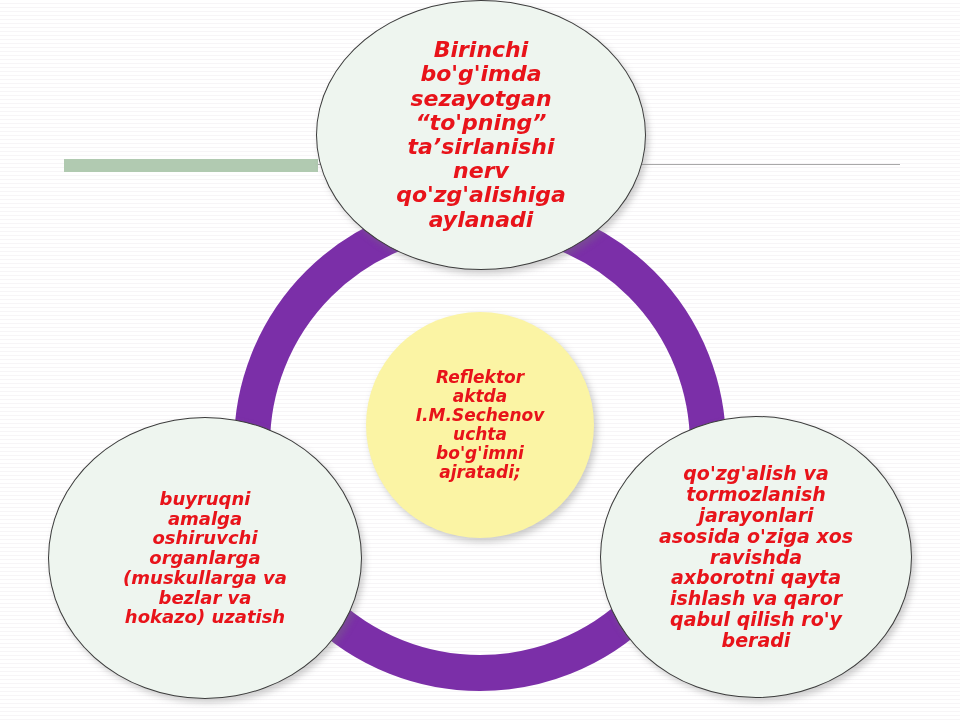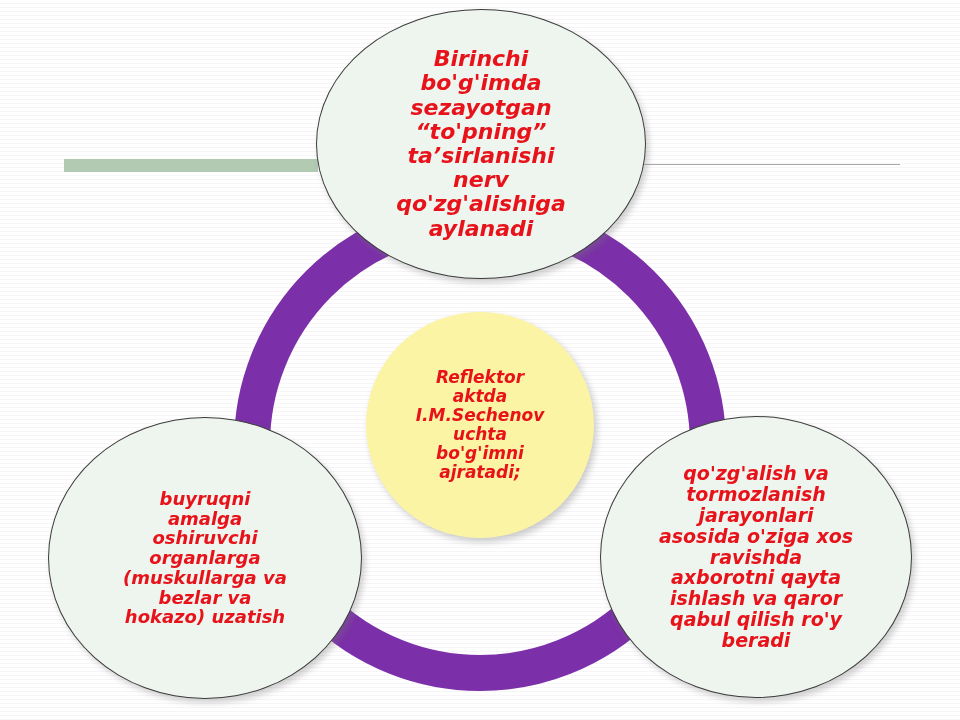--- a/index.html
+++ b/index.html
@@ -67,21 +67,21 @@
     box-shadow: 3px 4px 6px rgba(120,120,120,0.35);
   }
 
   .node-outer {
     background: #eef5ef;
     border: 1px solid #3c3c3c;
   }
 
   .node-top {
     left: 316px;
-    top: 9px;
+    top: 0;
     width: 330px;
     height: 270px;
     font-size: 22px;
   }
   .node-left {
     left: 48px;
     top: 417px;
     width: 314px;
     height: 282px;
     font-size: 18px;

